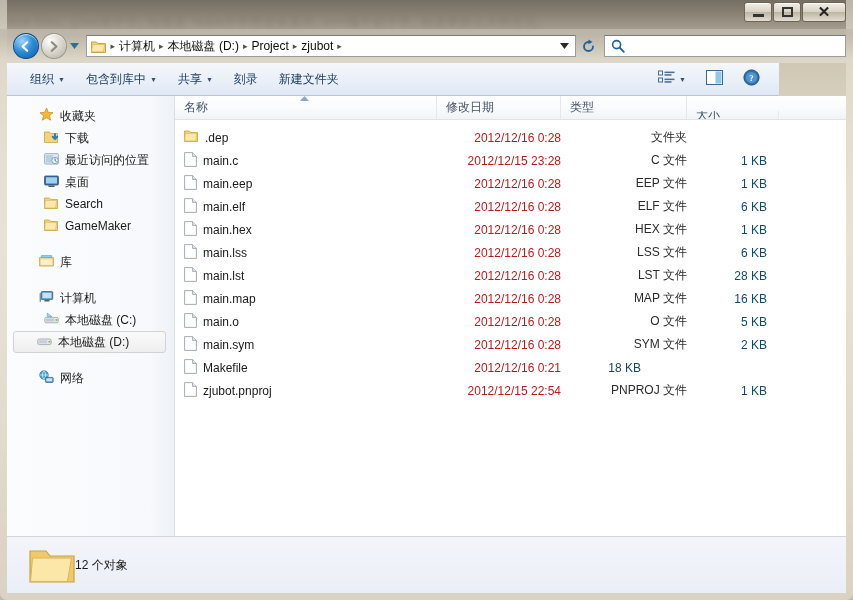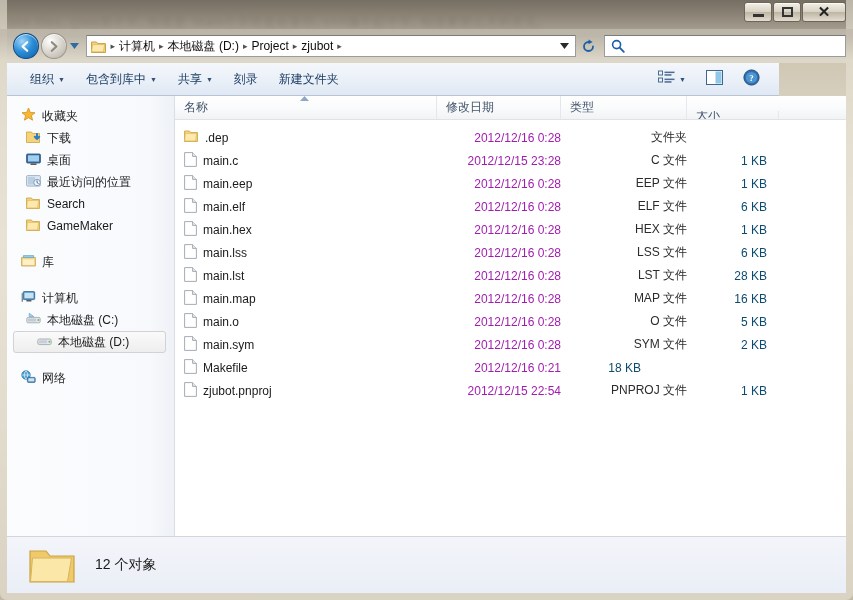--- a/index.html
+++ b/index.html
@@ -155,21 +155,21 @@
   #sidebar {
     width: 168px; height: 100%;
     background: linear-gradient(90deg,#fbfcfe 0%, #f7f9fc 85%, #eef1f6 100%);
     border-right: 1px solid #dadfe6;
     padding-top: 9px;
     font-size: 12px; color: #1a1a1a;
     overflow: hidden;
   }
   .side-row {
     display: flex; align-items: center; gap: 6px;
-    height: 22px; padding-left: 14px; white-space: nowrap;
+    height: 22px; padding-left: 14px; white-space: nowrap; margin-left: 18px;
   }
   .side-row.child { padding-left: 19px; }
   .side-row.selected {
     background: linear-gradient(180deg,#fafafa 0%, #eeeeee 100%);
     border: 1px solid #d2d2d2;
     border-radius: 3px;
     margin: 0 8px 0 6px;
     padding-left: 23px;
     height: 22px;
   }
@@ -201,36 +201,36 @@
     background: #8aa9c9;
     clip-path: polygon(50% 0, 100% 100%, 0 100%);
   }
 
   .row {
     display: flex; height: 23px; align-items: center;
     font-size: 12px; color: #1a1a1a;
   }
   .cell { padding-left: 9px; overflow: hidden; white-space: nowrap; text-align: right; }
   .cell-name { width: 262px; display: flex; align-items: center; gap: 6px; }
-  .cell-date { width: 124px; color: #a21caf; }
+  .cell-date { width: 124px; color: #b91c1c; }
   .cell-type { width: 126px; color: #2b2b2b; }
   .cell-size { width: 92px; text-align: right; padding-right: 12px; padding-left: 0; color: #0c4a6e; }
 
   
   .ico { flex: none; display: inline-block; }
 
   
   #statusbar {
     position: absolute; left: 7px; top: 536px; width: 839px; height: 57px;
     background: linear-gradient(180deg,#f3f5fa 0%, #eaeef6 100%);
     border-top: 1px solid #cfd6e0;
     display: flex; align-items: center;
   }
   #statusbar .bigfolder { margin-left: 22px; margin-top: 4px; flex: none; }
-  #statusbar .stxt { margin-left: 20px; font-size: 14px; color: #1a1a1a; }
+  #statusbar .stxt { font-size: 12px; color: #1a1a1a; }
 </style>
 </head>
 <body>
 
 <div id="desktop">
   <div class="blurtext">one files, (jlwe算个字, 知道是 'main个字符是有某些, c++编个起个字, 知道要那么大的意见,</div>
 </div>
 
 <div id="window">
 
@@ -377,37 +377,37 @@
           <svg width="15" height="14" viewBox="0 0 15 14">
             <path d="M0.5 2 h5 l1.2 1.5 H13.5 v9 H0.5 Z" fill="#f6d37a" stroke="#c9a341" stroke-width=".8"></path>
             <path d="M11 4 v5 M11 9 l-2.2-2.2 M11 9 l2.2-2.2" stroke="#2a7fc4" stroke-width="2" fill="none" stroke-linecap="round"></path>
           </svg>
         </span>
         <span class="side-label">下载</span>
       </div>
       <div class="side-row child">
         <span class="ico">
           <svg width="15" height="14" viewBox="0 0 15 14">
-            <rect x="0.6" y="2" width="13.8" height="9" rx="1" fill="#3a6ea5" stroke="#274d75" stroke-width=".8"></rect>
-            <rect x="2" y="3.3" width="11" height="6.2" fill="#9fd0ee"></rect>
-            <rect x="4.5" y="11.4" width="6" height="1.6" fill="#5b5b5b"></rect>
-          </svg>
-        </span>
-        <span class="side-label">桌面</span>
-      </div>
-      <div class="side-row child">
-        <span class="ico">
-          <svg width="15" height="14" viewBox="0 0 15 14">
             <rect x="0.6" y="1.6" width="13.8" height="10.5" rx="1" fill="#dfe8f0" stroke="#8ea4bb" stroke-width=".8"></rect>
             <rect x="2" y="3" width="7" height="7.6" fill="#b9cfe2"></rect>
             <circle cx="11" cy="8.5" r="3.2" fill="#f0f6fb" stroke="#6d8fae" stroke-width=".8"></circle>
             <path d="M11 6.4 v2.2 l1.5 .9" stroke="#3a6ea5" stroke-width="1" fill="none"></path>
           </svg>
         </span>
         <span class="side-label">最近访问的位置</span>
+      </div>
+      <div class="side-row child">
+        <span class="ico">
+          <svg width="15" height="14" viewBox="0 0 15 14">
+            <rect x="0.6" y="2" width="13.8" height="9" rx="1" fill="#3a6ea5" stroke="#274d75" stroke-width=".8"></rect>
+            <rect x="2" y="3.3" width="11" height="6.2" fill="#9fd0ee"></rect>
+            <rect x="4.5" y="11.4" width="6" height="1.6" fill="#5b5b5b"></rect>
+          </svg>
+        </span>
+        <span class="side-label">桌面</span>
       </div>
       <div class="side-row child">
         <span class="ico">
           <svg width="15" height="14" viewBox="0 0 15 14">
               <path d="M0.5 2 h5 l1.2 1.5 H13.5 v9 H0.5 Z" fill="#f6d37a" stroke="#c9a341" stroke-width=".8"></path>
               <path d="M1.4 4.4 H12.7 L11.6 11.9 H0.7 Z" fill="#fde9ad" stroke="#d8b45c" stroke-width=".6"></path>
             </svg>
         </span>
         <span class="side-label">Search</span>
       </div>

